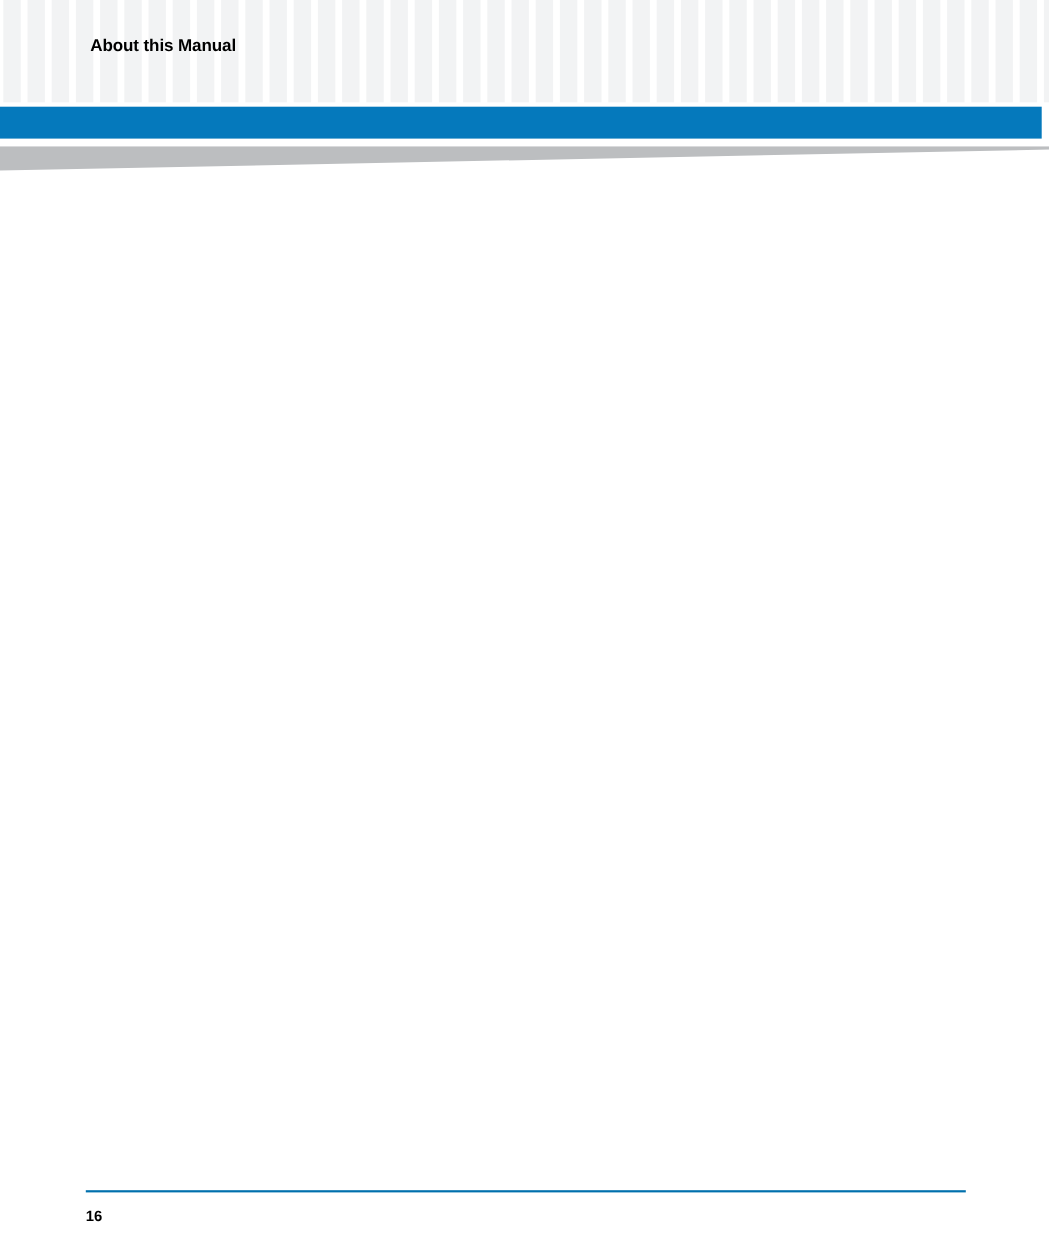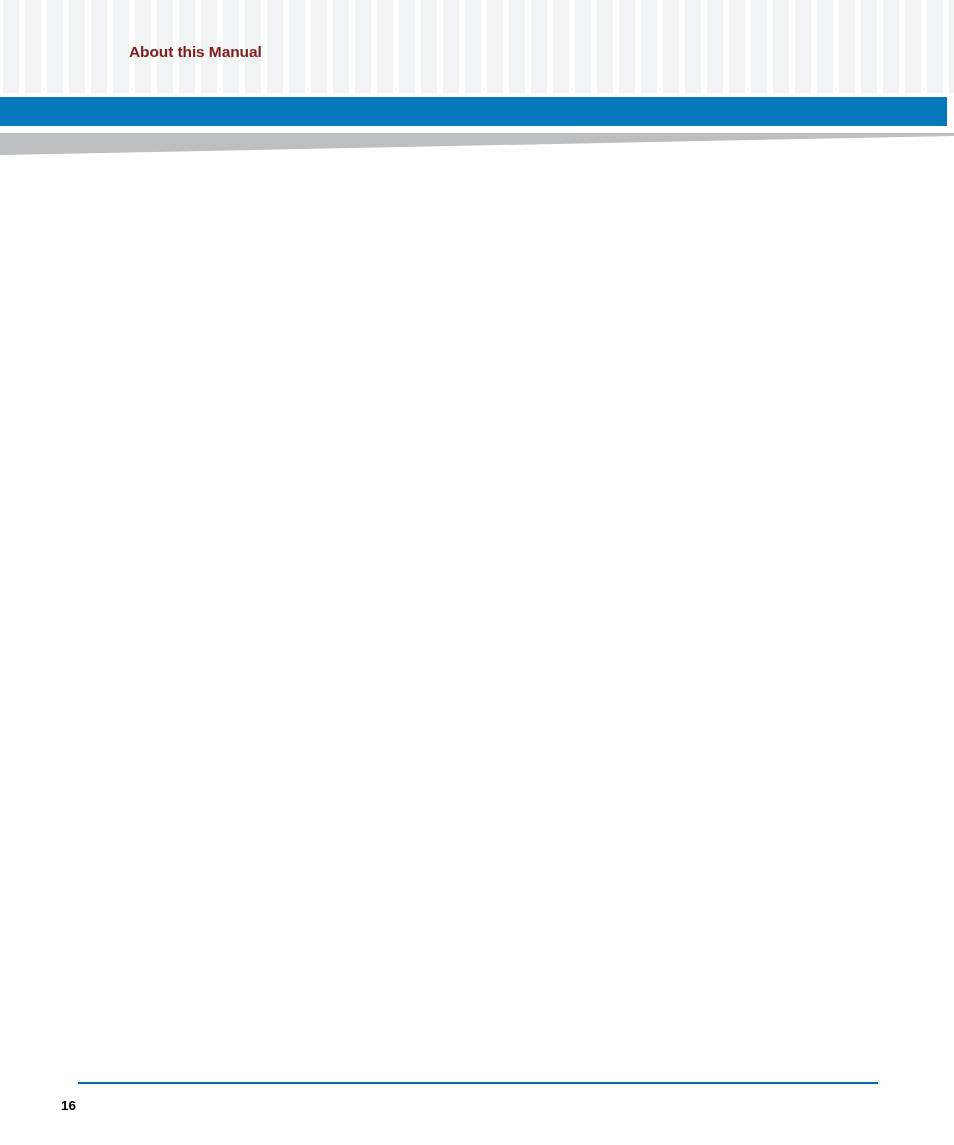--- a/index.html
+++ b/index.html
@@ -52,29 +52,28 @@
   }
   .pattern-row.r1 { top: 3px; }
   .pattern-row.r2 { top: 25px; }
   .pattern-row.r3 { top: 47px; }
   .pattern-row.r4 { top: 69px; }
 
   
   .running-head {
     position: absolute;
     left: 82px;
-    top: 41px;
+    top: 31px;
     font-size: 15.5px;
     font-weight: bold;
-    color: #7f1d1d;
+    color: #000000;
     letter-spacing: -0.1px;
     line-height: 22px;
     white-space: nowrap;
     z-index: 5;
-    margin-left: 47px;
   }
 
   
   .blue-bar {
     position: absolute;
     left: 0;
     top: 97px;
     width: 947px;
     height: 29px;
     background: #0579bc;
@@ -114,21 +113,21 @@
   .footer-rule {
     position: absolute;
     left: 78px;
     top: 4px;
     width: 800px;
     height: 2px;
     background: #0070ad;
   }
   .footer-page-number {
     position: absolute;
-    left: 61px;
+    left: 78px;
     top: 19px;
     font-size: 13.5px;
     font-weight: bold;
     color: #000000;
     line-height: 18px;
   }
   .footer-doc-title {
     position: absolute;
     right: 76px;
     top: 20px;

